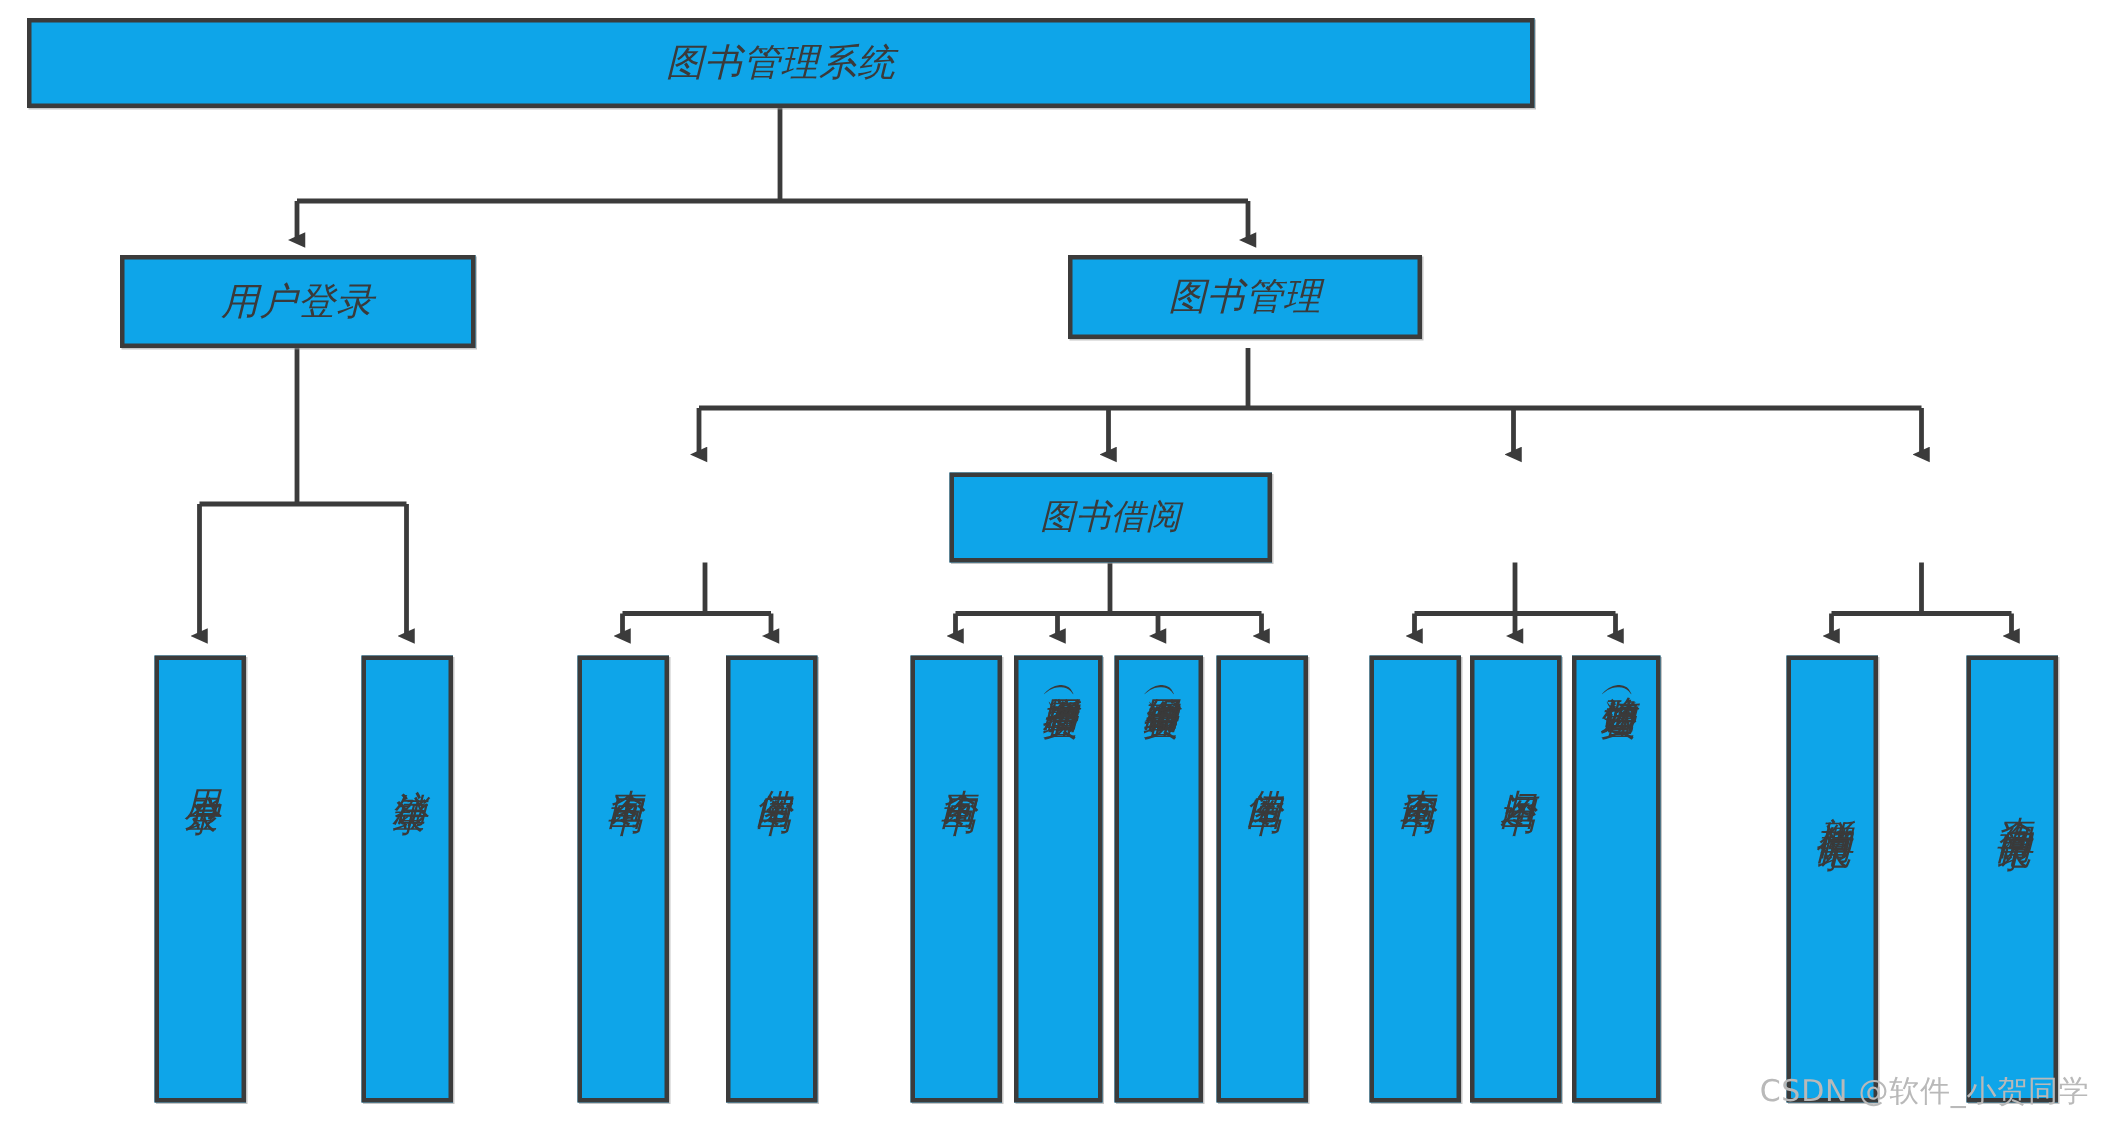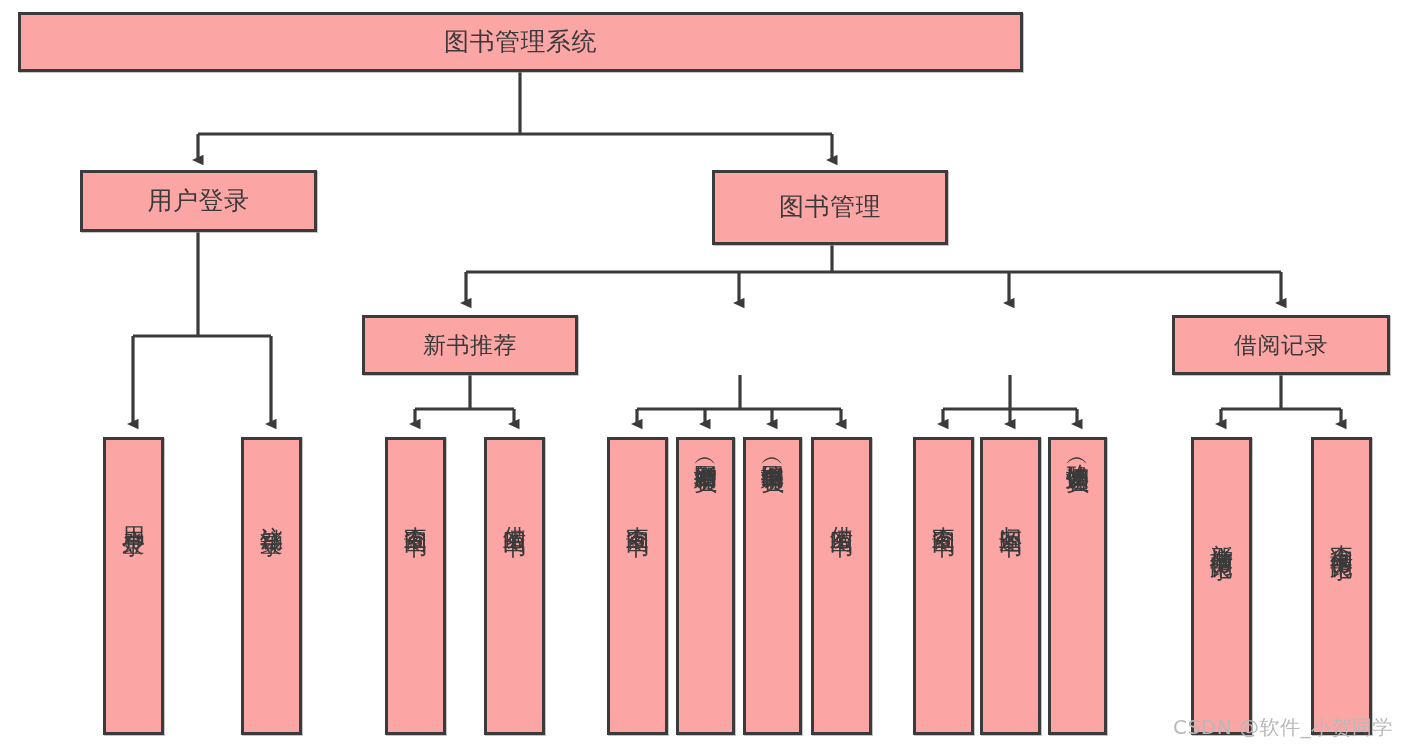--- a/index.html
+++ b/index.html
@@ -10,26 +10,27 @@
     overflow:hidden;
     position:relative;
   }
   #canvas{position:absolute;left:0;top:0;width:1405px;height:747px;}
   svg.lines{position:absolute;left:0;top:0;width:1405px;height:747px;pointer-events:none;}
 
   .node{
     position:absolute;
     box-sizing:border-box;
     border:3px solid #3b3b3b;
-    background:#fca5a5;
+    background:#0ea5e9;
     color:#3a3a3a;
     display:flex;
     align-items:center;
     justify-content:center;
     box-shadow:1px 1px 0 0 rgba(150,150,150,0.55);
+    font-style:italic;
   }
   .node .label{
     line-height:1.15;
     letter-spacing:0.5px;
     white-space:nowrap;
   }
   .node.h .label{font-size:25px;}
   .node.l2 .label{font-size:25px;}
   .node.l3 .label{font-size:23px;}
 
@@ -116,29 +117,26 @@
     </g>
   </svg>
 
   <div class="node h" style="left:18px;top:12px;width:1005px;height:60px;">
     <span class="label">图书管理系统</span>
   </div>
 
   <div class="node l2" style="left:80px;top:170px;width:237px;height:62px;">
     <span class="label">用户登录</span>
   </div>
-  <div class="node l2" style="left:712px;top:170px;width:236px;height:75px;">
+  <div class="node l2" style="left:712px;top:170px;width:236px;height:56px;">
     <span class="label">图书管理</span>
   </div>
 
-  <div class="node l3" style="left:362px;top:315px;width:216px;height:60px;">
-    <span class="label">新书推荐</span>
-  </div>
-  <div class="node l3" style="left:1172px;top:315px;width:218px;height:60px;">
-    <span class="label">借阅记录</span>
+  <div class="node l3" style="left:633px;top:315px;width:215px;height:60px;">
+    <span class="label">图书借阅</span>
   </div>
 
   <div class="node leaf mid" style="left:103px;top:437px;width:61px;height:298px;">
     <span class="label">用户登录</span>
   </div>
   <div class="node leaf mid" style="left:241px;top:437px;width:61px;height:298px;">
     <span class="label">注销登录</span>
   </div>
 
   <div class="node leaf mid" style="left:385px;top:437px;width:61px;height:298px;">

